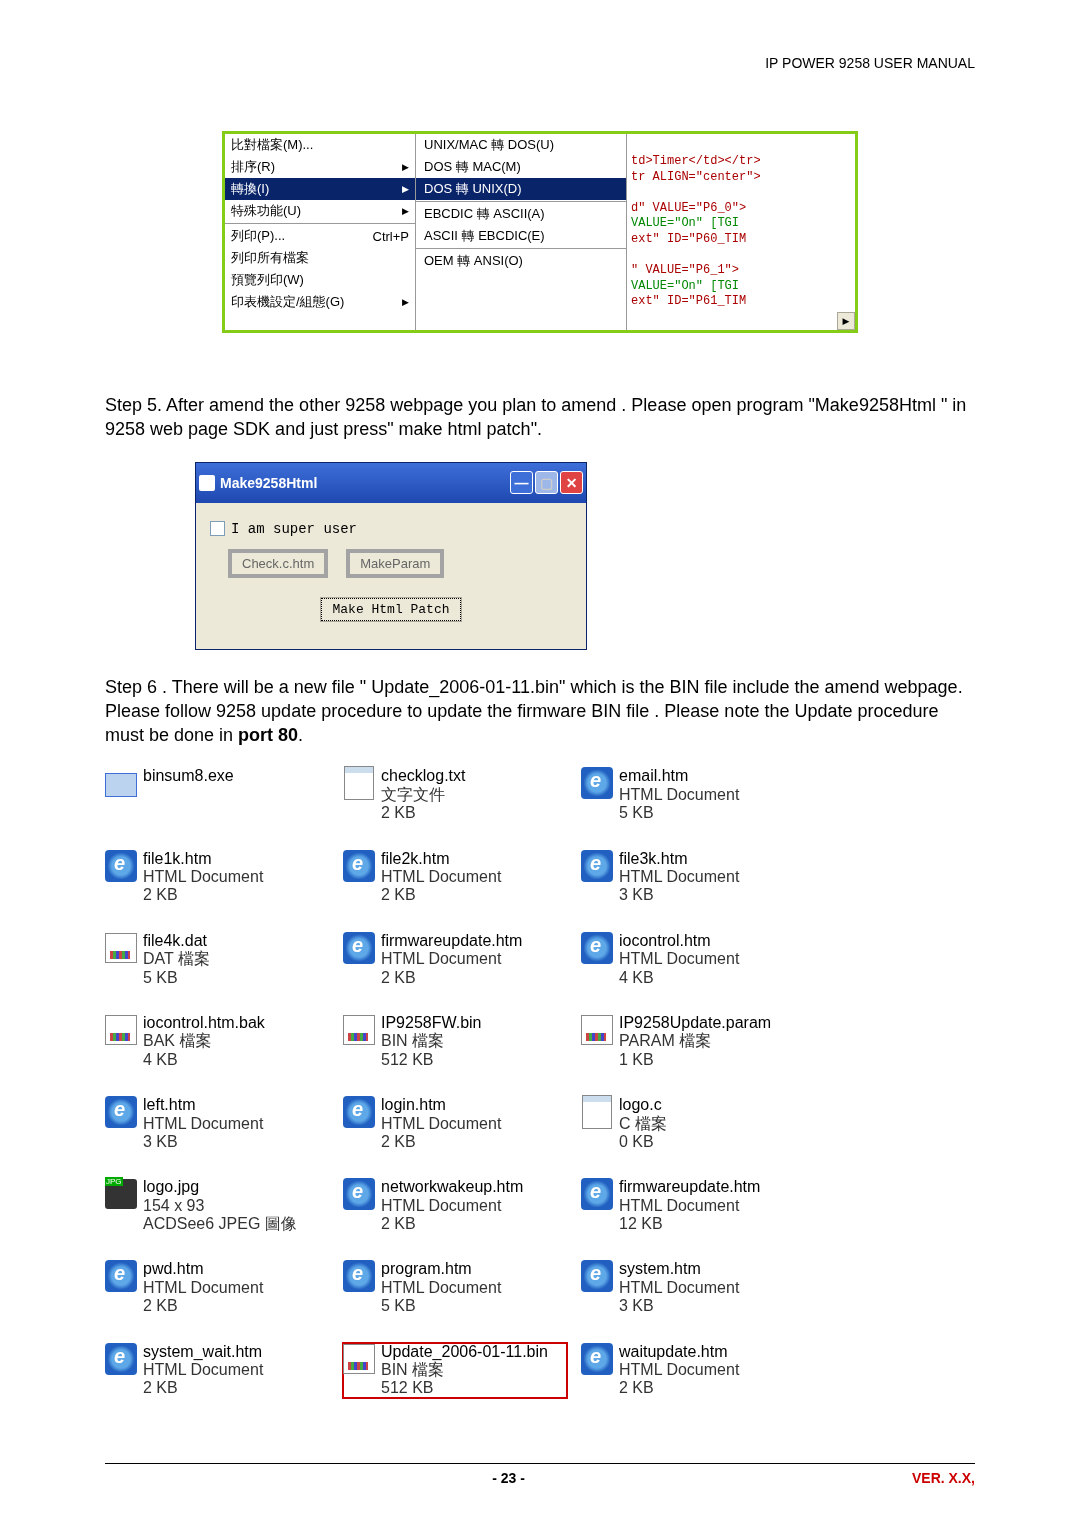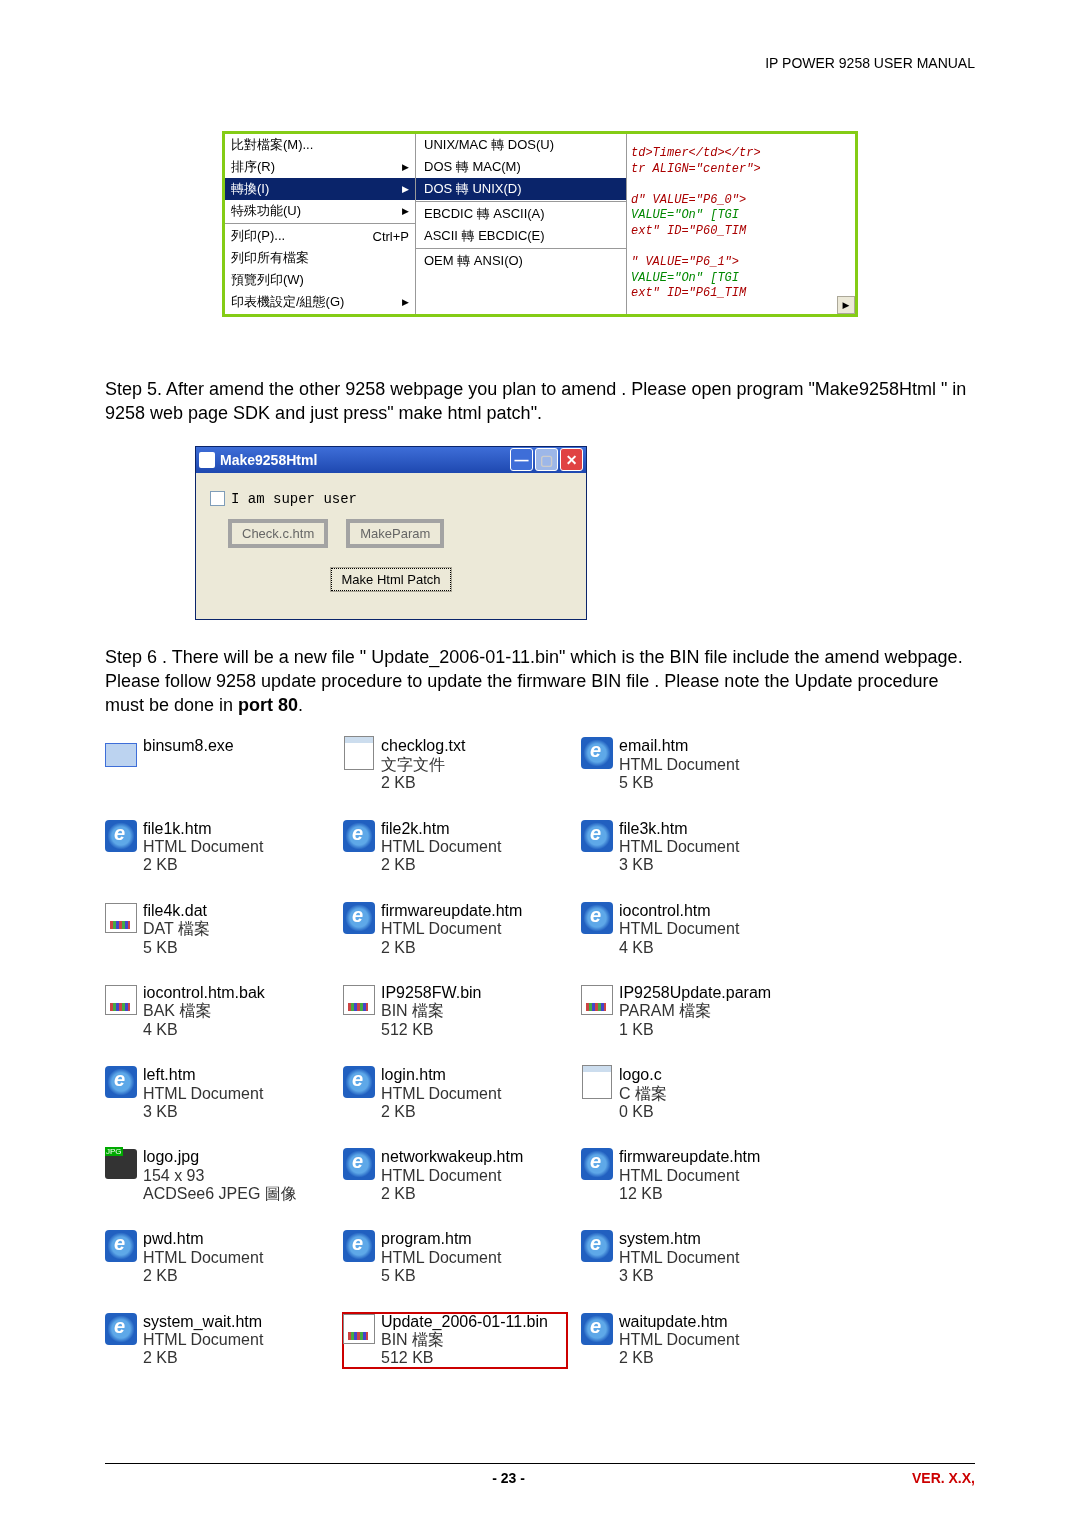--- a/index.html
+++ b/index.html
@@ -53,24 +53,23 @@
     background: #fff;
     border-right: 1px solid #999;
   }
   .sub-item { padding: 2px 8px; }
   .sub-item.highlight { background: #0a246a; color: #fff; }
   .menu-right {
     flex: 1;
     background: #fff;
     font-family: "Courier New", monospace;
     font-size: 12px;
-    padding: 12px 4px;
+    padding: 20px 4px;
     line-height: 1.3;
     overflow: hidden;
-    font-style: italic;
   }
   .code-red { color: #a00; }
   .code-green { color: #080; }
   .hr-line { border-top: 1px solid #999; margin: 1px 0; }
   .scroll-right {
     position: absolute; right: 0; bottom: 0;
     width: 16px; height: 16px; background: #ece9d8;
     border: 1px solid #aca899; font-size: 9px;
     display: flex; align-items: center; justify-content: center;
   }
@@ -85,21 +84,21 @@
     width: 390px;
     margin: 10px 0 25px 90px;
     border: 1px solid #0a246a;
     background: #ece9d8;
   }
   .titlebar {
     background: linear-gradient(#3e6ed8, #1e48b0);
     height: 26px;
     display: flex;
     align-items: center;
-    padding: 0 3px;
+    padding: 7px 3px;
     color: #fff;
     font-weight: bold;
     font-size: 14px;
   }
   .titlebar .tb-icon {
     width: 16px; height: 16px; margin-right: 5px;
     background: #fff; border-radius: 2px;
   }
   .tb-buttons { margin-left: auto; display: flex; gap: 2px; }
   .tb-btn {
@@ -121,20 +120,21 @@
     font-size: 13px;
     padding: 3px 10px;
     border: 4px solid #a3a3a3;
     background: #ece9d8;
     color: #666;
   }
   .btn.active {
     color: #000;
     border: 1px dotted #000;
     outline: 1px solid #aca899;
+    font-family: Liberation Mono, monospace;
   }
   .btn-row { display: flex; gap: 18px; margin-left: 18px; margin-bottom: 20px; }
   .btn-center { text-align: center; }
 
   .file-grid {
     margin-top: 20px;
     display: grid;
     grid-template-columns: repeat(3, 1fr);
     gap: 27px 14px;
     font-size: 16px;

